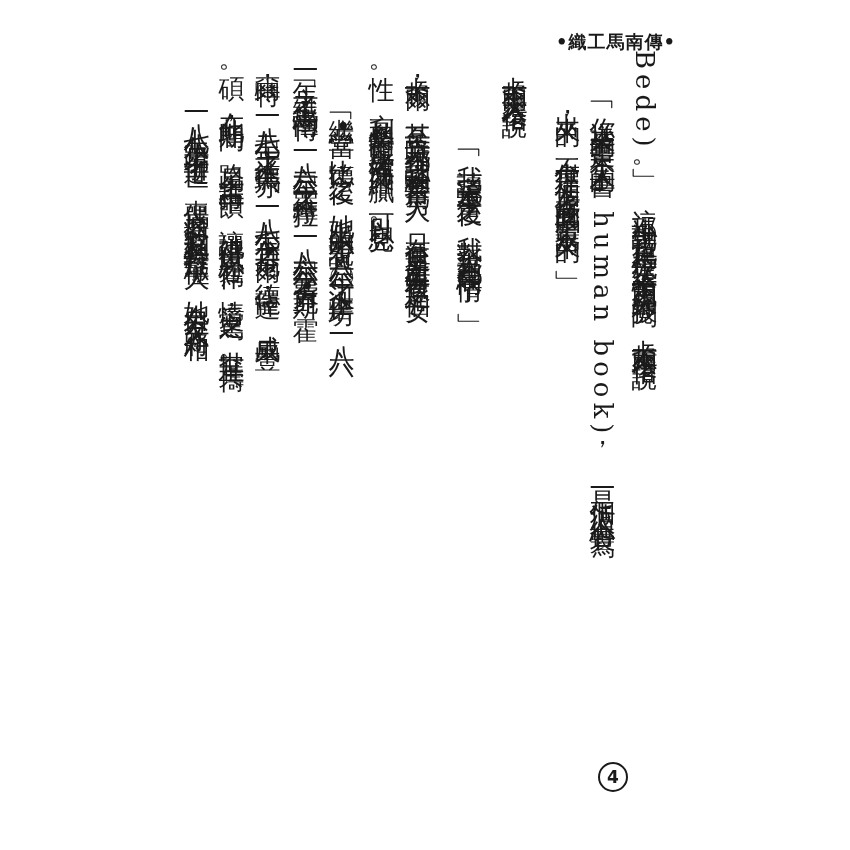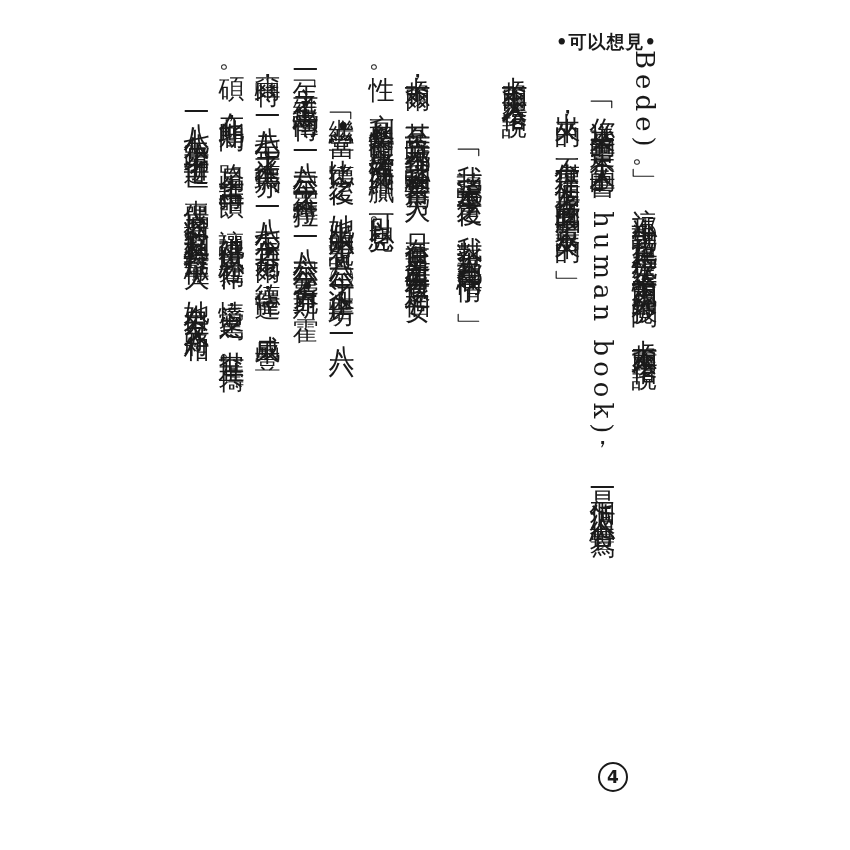--- a/index.html
+++ b/index.html
@@ -18,21 +18,21 @@
   }
   .page-num {
     position: absolute; left: 598px; top: 762px; width: 26px; height: 26px;
     border: 2px solid #1a1a1a; border-radius: 50%; font-size: 17px; font-weight: bold;
     text-align: center; line-height: 26px; font-family: "DejaVu Sans", sans-serif;
   }
 </style>
 </head>
 <body>
 
-<div class="running-head">•可以想見•</div>
+<div class="running-head">•織工馬南傳•</div>
 
 <div class="col" style="left:628px; top:50px;">Bede)」。這部小說勃拉克烏得先生送給卡賴爾夫婦披閱，卡賴爾覆信說：</div>
 <div class="col" style="left:586px; top:92px;">「你送來的書是一本『人的書』(a human book)，是一個活人從心裏寫</div>
 <div class="col" style="left:551px; top:92px;">出來的，不僅是從一個著作者的腦子裏寫出來的。」</div>
 <div class="col" style="left:498px; top:56px;">卡賴爾夫人覆信說：</div>
 <div class="col" style="left:453px; top:140px;">「我讀完這本書之後，我對全人類都表同情了。」</div>
 <div class="col" style="left:401px; top:56px;">卡賴爾，甚至薩克萊都誤認哀利奧特爲一男人，只有迭更斯看出作者像是一個女</div>
 <div class="col" style="left:365px; top:56px;">性。哀利奧特的作風之雄渾而又細膩，可以想見。</div>
 <div class="col" style="left:325px; top:98px;">繼「亞當•比德」之後，她出版的小說有一八六〇年之「河上磨坊」，一八六</div>
 <div class="col" style="left:289px; top:56px;">一年之「織工馬南傳」，一八六三年之「羅摩拉」，一八六六年之「費力克斯•霍</div>

